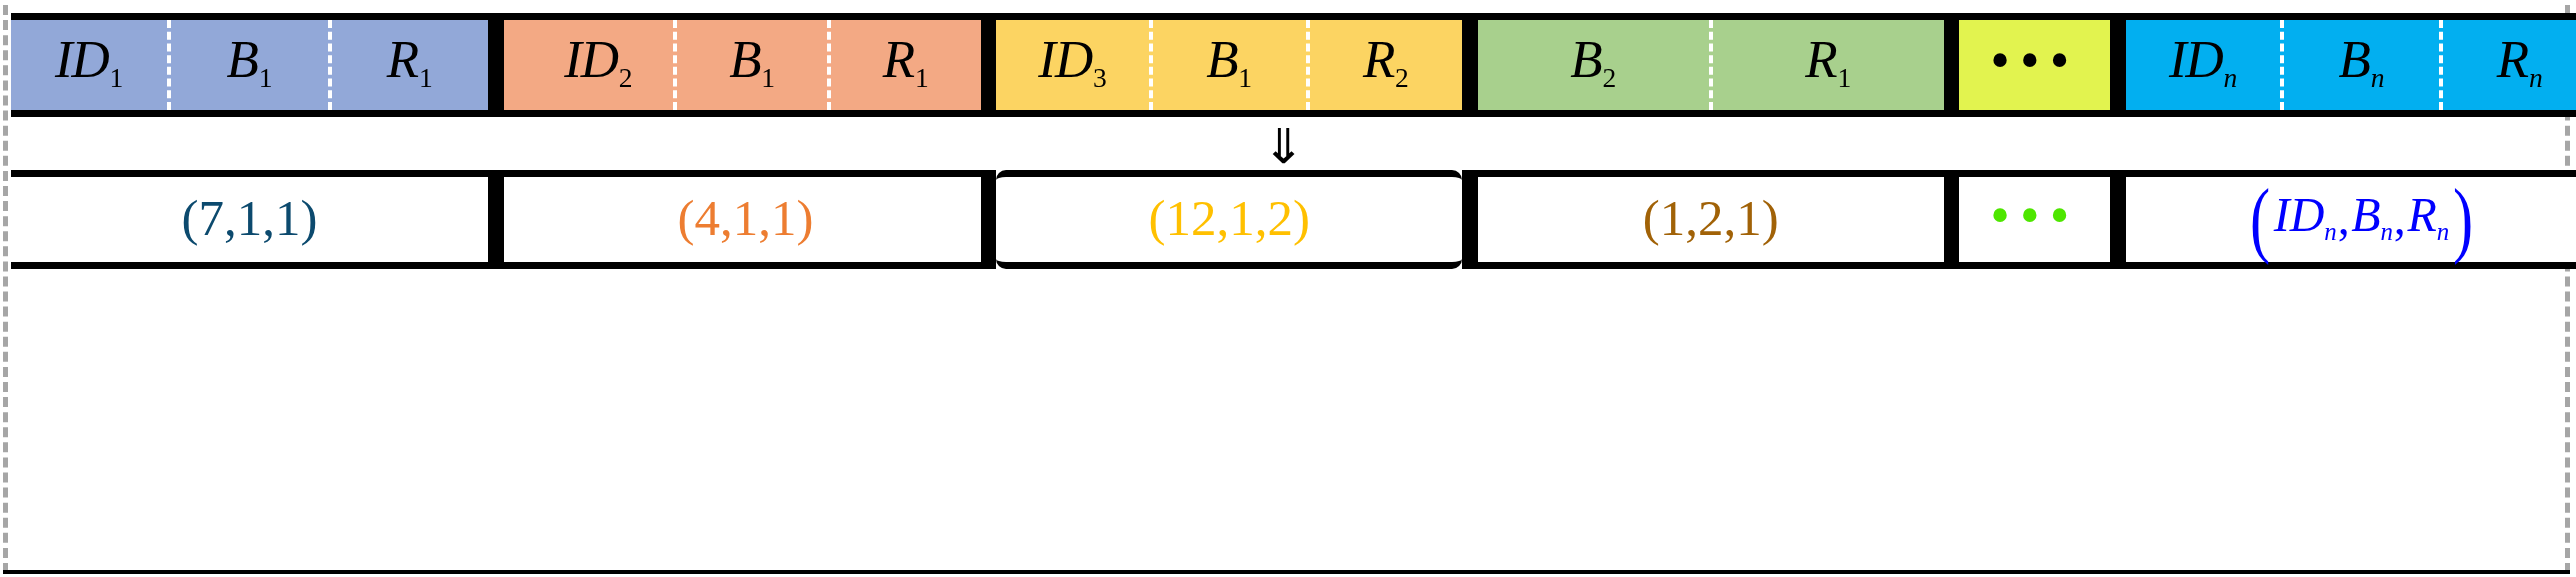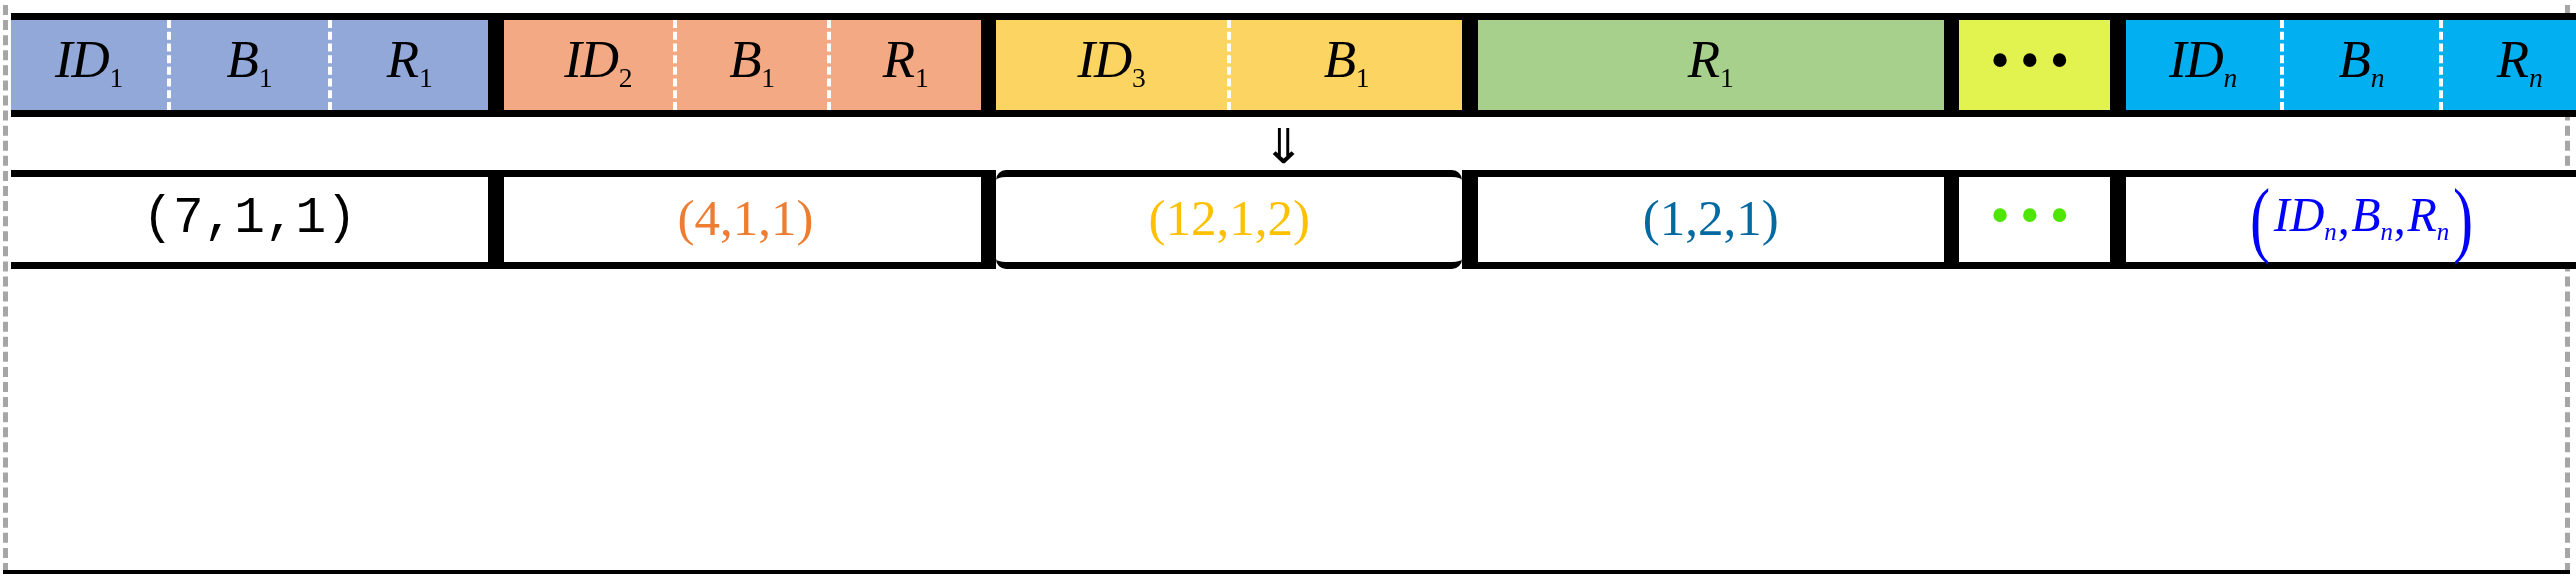--- a/index.html
+++ b/index.html
@@ -242,23 +242,29 @@
         </div>
       </div>
       <div class="block-gap"></div>
       <div class="block" style="background: rgb(252, 212, 98); flex: 0 0 466px; width: 466px;">
         <div class="cell" style="flex: 1 1 0px;">
           <span class="sym"><span>ID</span><sub>3</sub></span>
         </div>
         <div class="cell" style="flex: 1 1 0px;">
           <span class="sym"><span>B</span><sub>1</sub></span>
         </div>
+        <div class="cell" style="flex: 1 1 0px;">
+          <span class="sym"><span>R</span><sub>2</sub></span>
+        </div>
       </div>
       <div class="block-gap"></div>
       <div class="block" style="background: rgb(168, 208, 141); flex: 0 0 466px; width: 466px;">
+        <div class="cell" style="flex: 1 1 0px;">
+          <span class="sym"><span>B</span><sub>2</sub></span>
+        </div>
         <div class="cell" style="flex: 1 1 0px;">
           <span class="sym"><span>R</span><sub>1</sub></span>
         </div>
       </div>
       <div class="block-gap"></div>
       <div class="block" style="background: rgb(226, 243, 79); flex: 0 0 151px; width: 151px;">
         <div class="dots-top">
           <span>•••</span>
         </div>
       </div>
@@ -275,33 +281,33 @@
         </div>
       </div>
     </div>
 
   <div class="mid-row">
     <span class="arrow-glyph">⇓</span>
   </div>
 
   <div class="bottom-row" id="bottom-row">
       <div class="bcell" style="flex: 0 0 477px; width: 477px;">
-        <span class="tuple" style="color: #000000; font-family: Liberation Mono, monospace;">(7,1,1)</span>
+        <span class="tuple" style="color: #0c4a6e;">(7,1,1)</span>
       </div>
       <div class="bgap"></div>
       <div class="bcell" style="flex: 0 0 477px; width: 477px; padding-left: 7px;">
         <span class="tuple" style="color: rgb(237, 125, 49);">(4,1,1)</span>
       </div>
       <div class="bgap"></div>
       <div class="bcell" style="flex: 0 0 466px; width: 466px; border-radius: 10px;">
         <span class="tuple" style="color: rgb(255, 192, 0);">(12,1,2)</span>
       </div>
       <div class="bgap"></div>
       <div class="bcell" style="flex: 0 0 466px; width: 466px;">
-        <span class="tuple" style="color: #0369a1;">(1,2,1)</span>
+        <span class="tuple" style="color: #a16207;">(1,2,1)</span>
       </div>
       <div class="bgap"></div>
       <div class="bcell" style="flex: 0 0 151px; width: 151px;">
         <div class="dots-bot">
           <span style="color: rgb(78, 230, 0);">•••</span>
         </div>
       </div>
       <div class="bgap"></div>
       <div class="bcell" style="flex: 0 0 471px; width: 471px;">
         <span class="tuple-n" style="color: rgb(0, 0, 255);">

